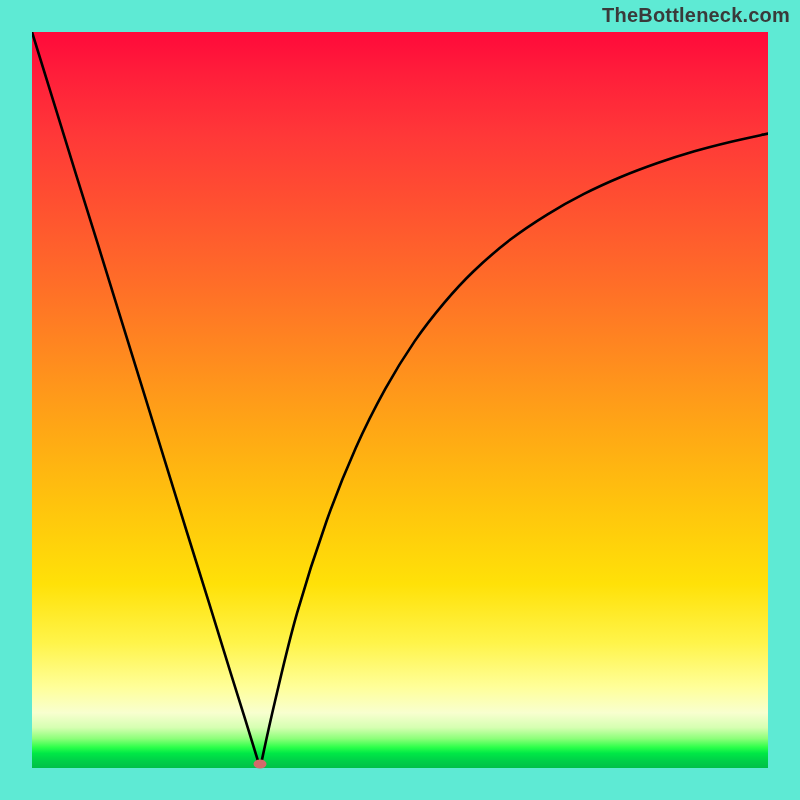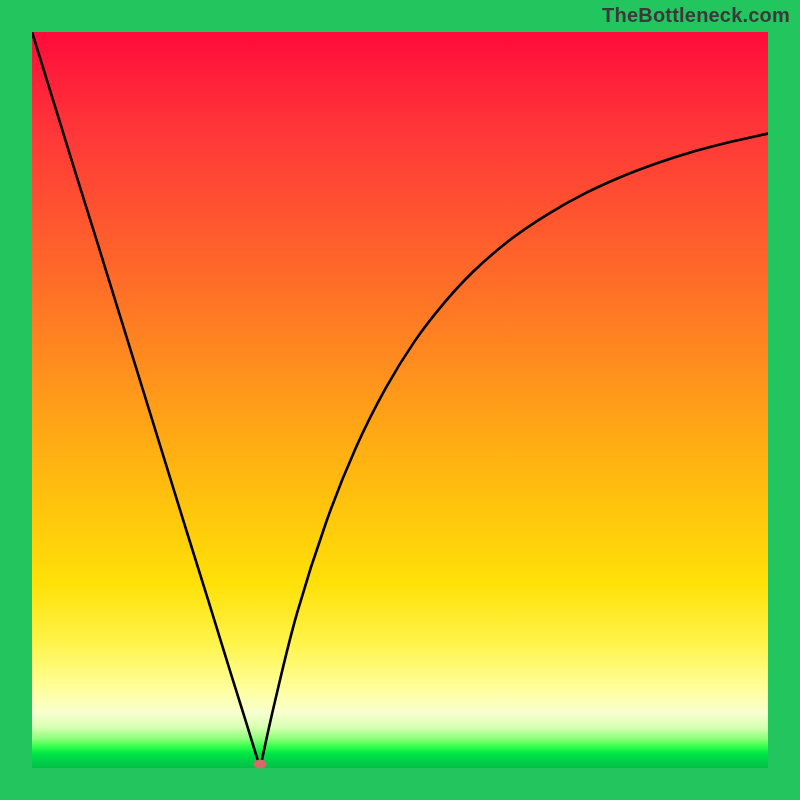--- a/index.html
+++ b/index.html
@@ -8,21 +8,21 @@
     width: 800px;
     height: 800px;
     background: #000;
     overflow: hidden;
     font-family: Arial, Helvetica, sans-serif;
   }
   .frame {
     position: relative;
     width: 800px;
     height: 800px;
-    background: #22c55e;
+    background: #5eead4;
   }
   .plot {
     position: absolute;
     left: 32px;
     top: 32px;
     width: 736px;
     height: 736px;
     
     background: linear-gradient(
       to bottom,

